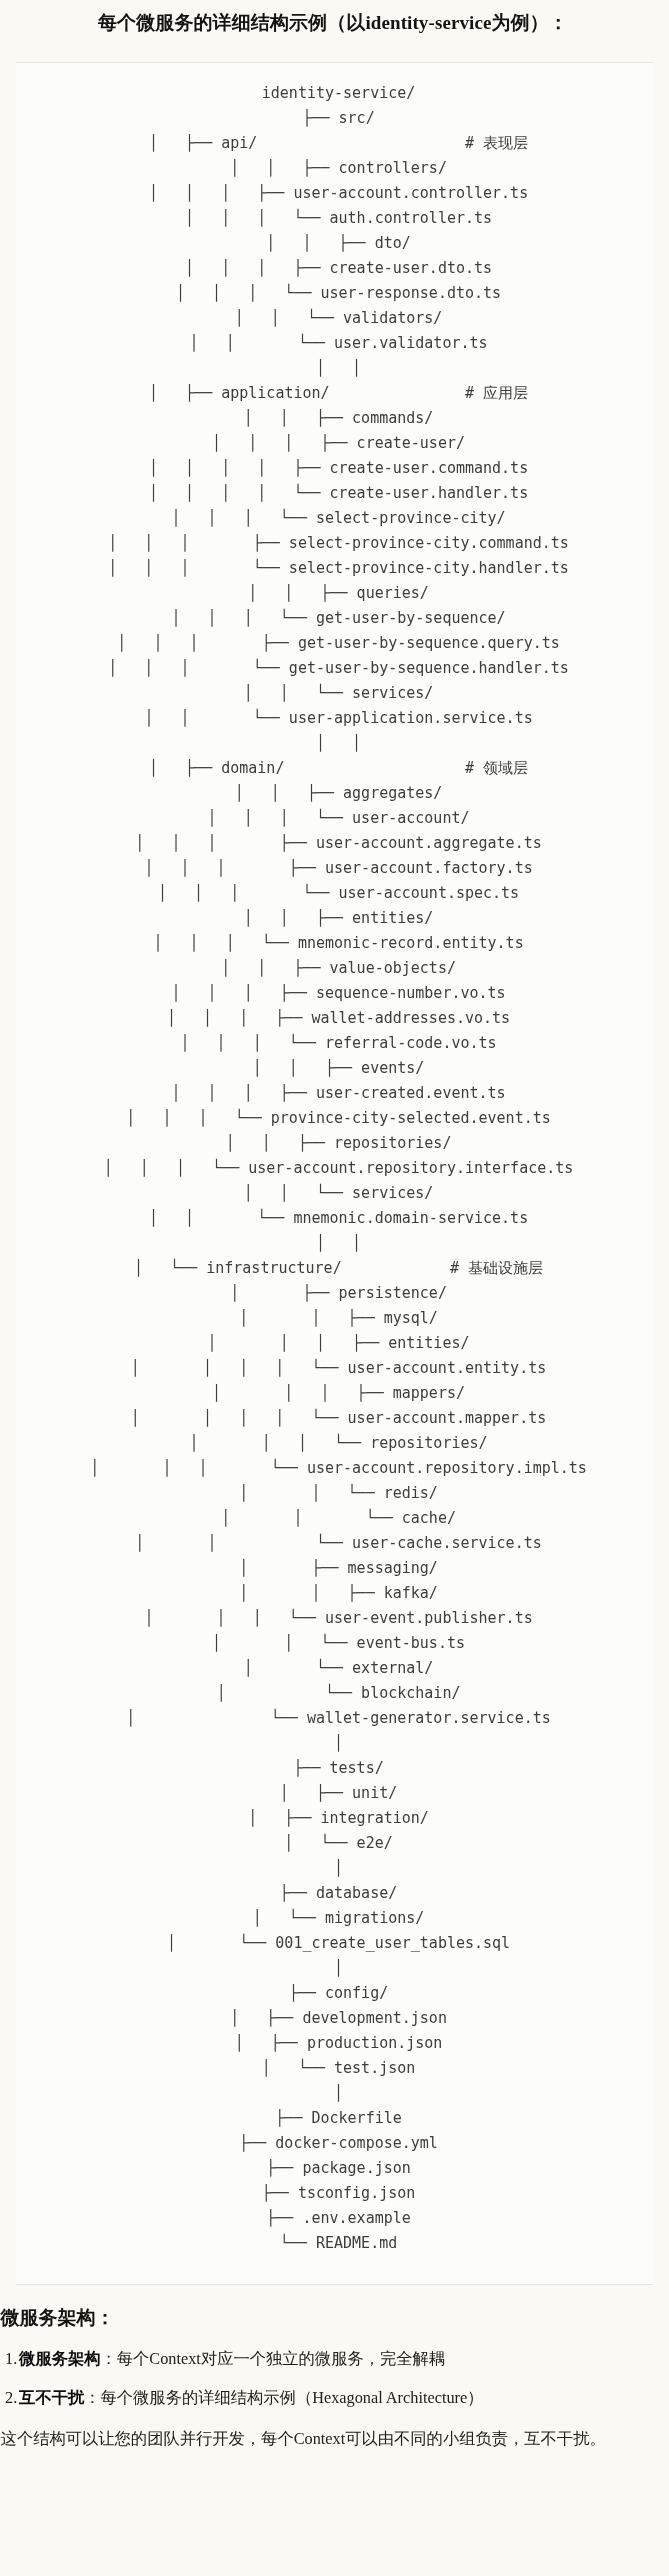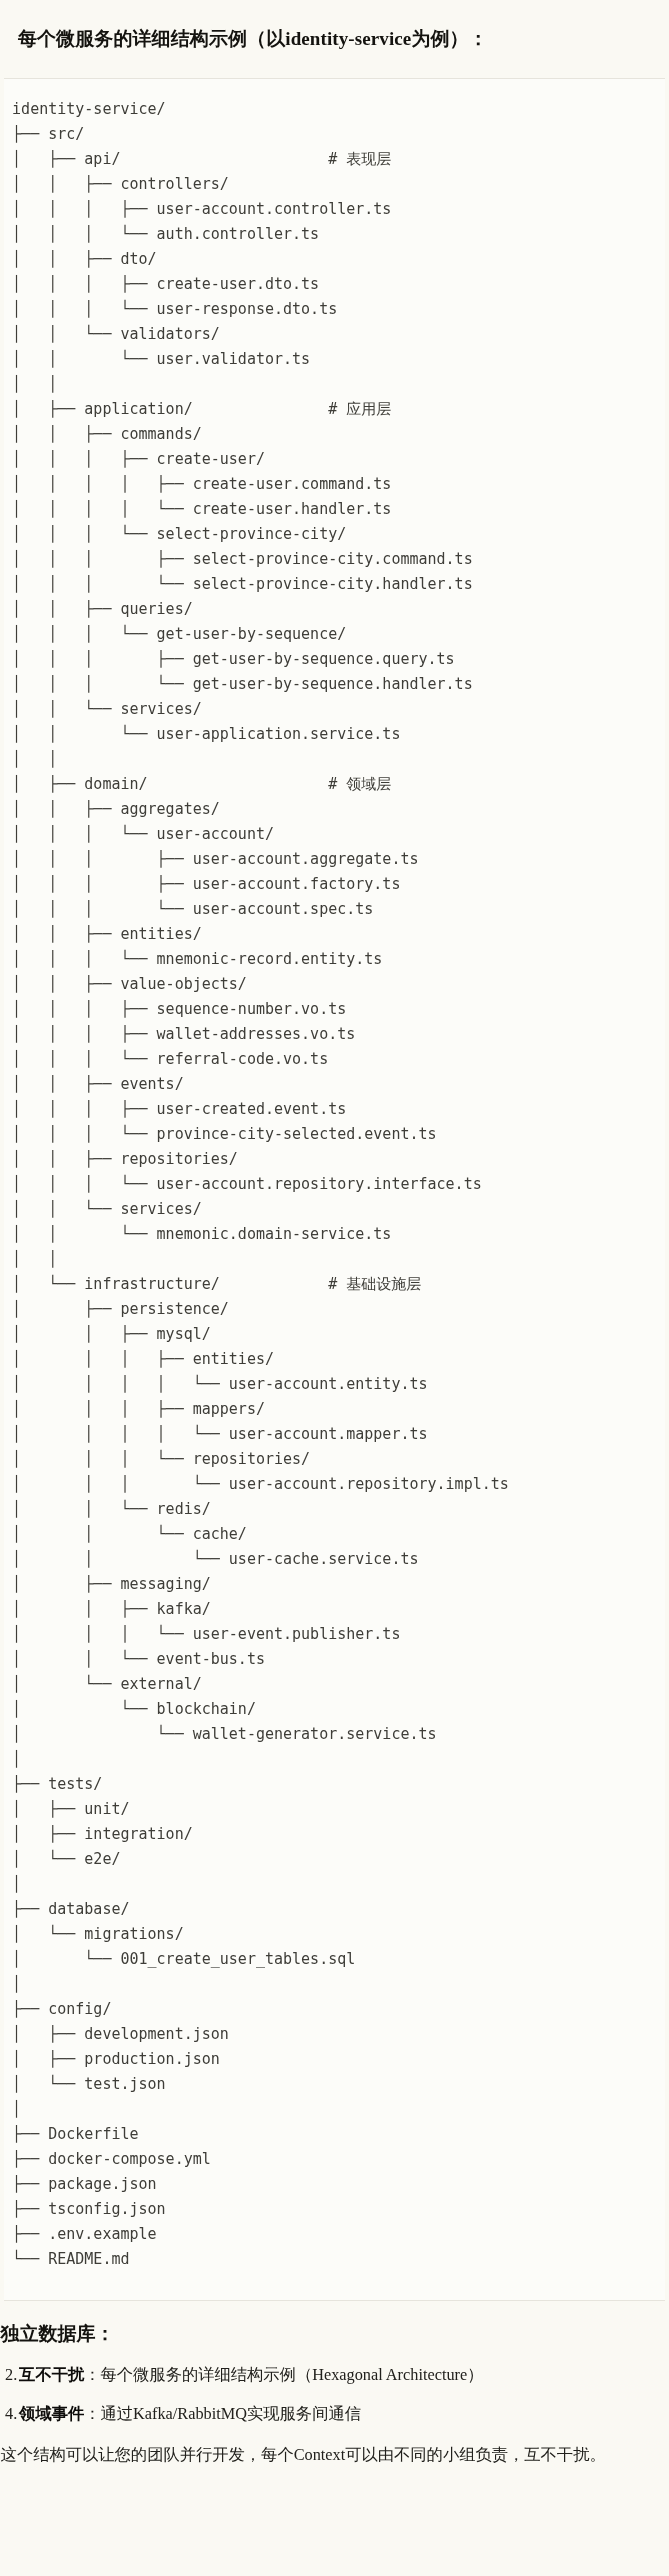--- a/index.html
+++ b/index.html
@@ -8,37 +8,39 @@
     min-height: 2576px;
     background: #faf9f3;
     color: #21201c;
     font-family: "Liberation Serif", serif;
     box-sizing: border-box;
   }
   .page-title {
     font-size: 19px;
     font-weight: bold;
     color: #14130f;
-    margin: 16px;
+    margin: 0;
     padding: 10px 5px 9.4px 1.9px;
     line-height: 1.4;
     letter-spacing: 0.1px;
+    text-align: center;
   }
   .code-block {
-    margin: 4px;
+    margin: 16px;
     background: #fcfcf9;
     border-top: 0.6px solid #e6e4dc;
     border-bottom: 0.6px solid #e6e4dc;
     padding: 18px 0 28px 8.1px;
     font-family: "DejaVu Sans Mono", "Liberation Mono", monospace;
     font-size: 15px;
     line-height: 25px;
     color: #3e3d38;
     white-space: pre;
     overflow: hidden;
+    text-align: center;
   }
   .notes { padding: 0 5px 17.5px 0.6px; }
   .notes-heading {
     font-size: 19px;
     font-weight: bold;
     color: #14130f;
     margin: 21px 0 0 0;
     line-height: 1.3;
   }
   .notes-list {
@@ -148,20 +150,20 @@
 │   └── test.json
 │
 ├── Dockerfile
 ├── docker-compose.yml
 ├── package.json
 ├── tsconfig.json
 ├── .env.example
 └── README.md</pre>
 
 <div class="notes">
-  <h2 class="notes-heading">独立数据库：</h2>
+  <h2 class="notes-heading">微服务架构：</h2>
   <ol class="notes-list">
+    <li class="note-item"><span class="note-num">1.</span><span class="note-label">微服务架构</span><span class="note-text">：每个Context对应一个独立的微服务，完全解耦</span></li>
     <li class="note-item"><span class="note-num">2.</span><span class="note-label">互不干扰</span><span class="note-text">：每个微服务的详细结构示例（Hexagonal Architecture）</span></li>
-    <li class="note-item"><span class="note-num">4.</span><span class="note-label">领域事件</span><span class="note-text">：通过Kafka/RabbitMQ实现服务间通信</span></li>
   </ol>
   <p class="closing-note">这个结构可以让您的团队并行开发，每个Context可以由不同的小组负责，互不干扰。</p>
 </div>
 
 
 </body></html>

